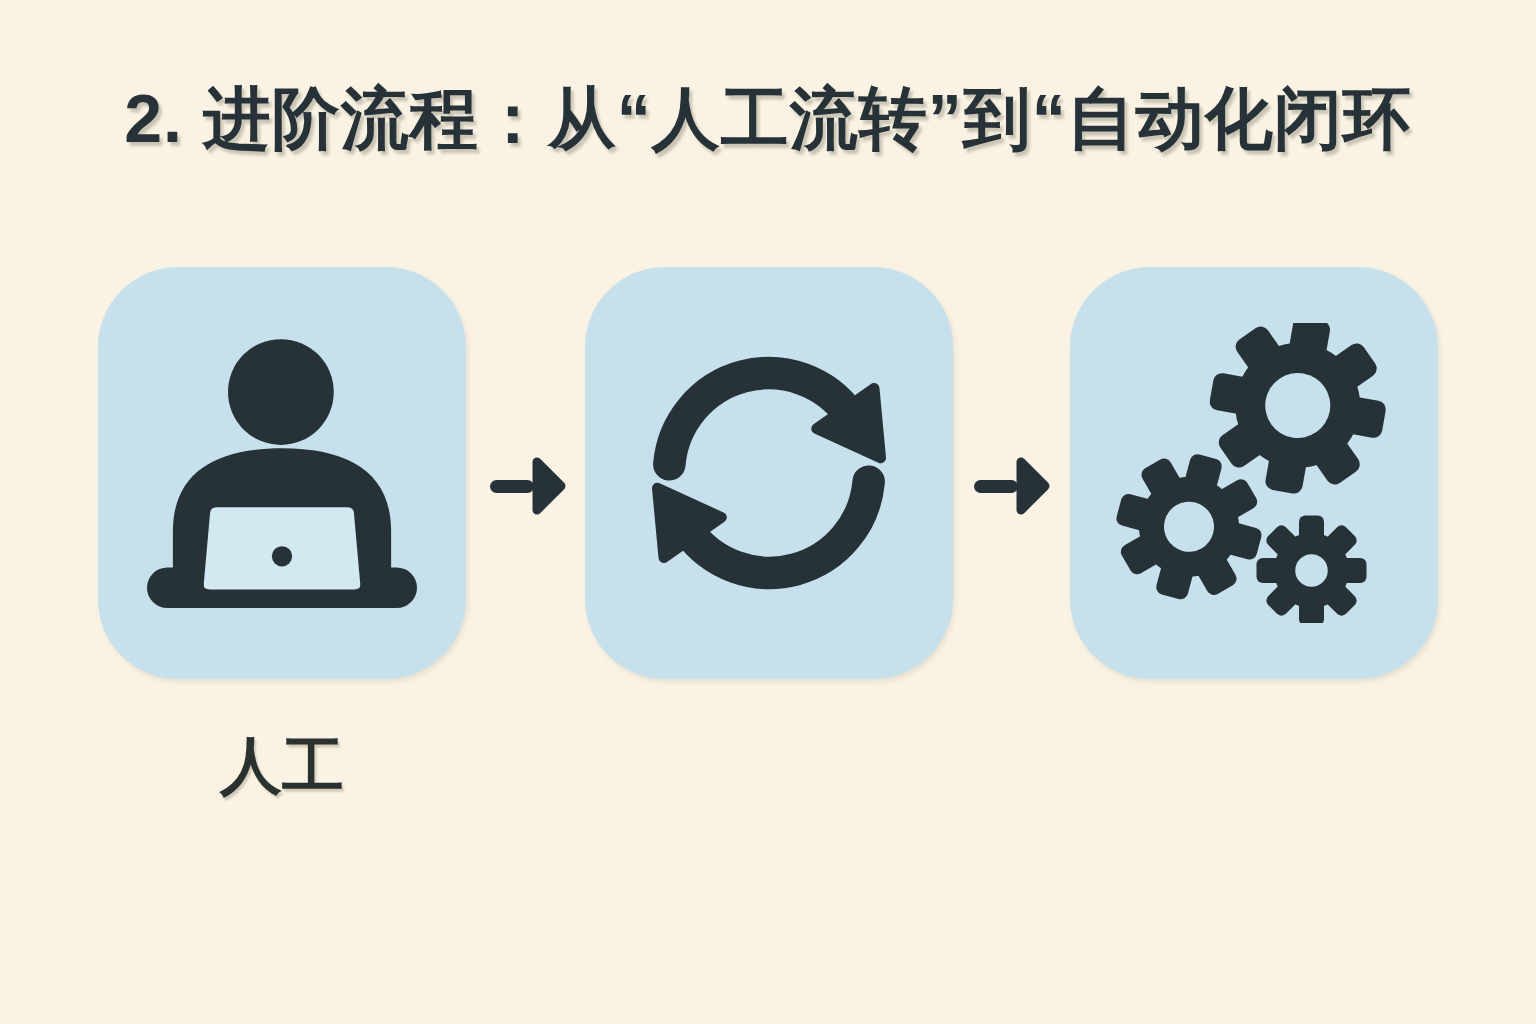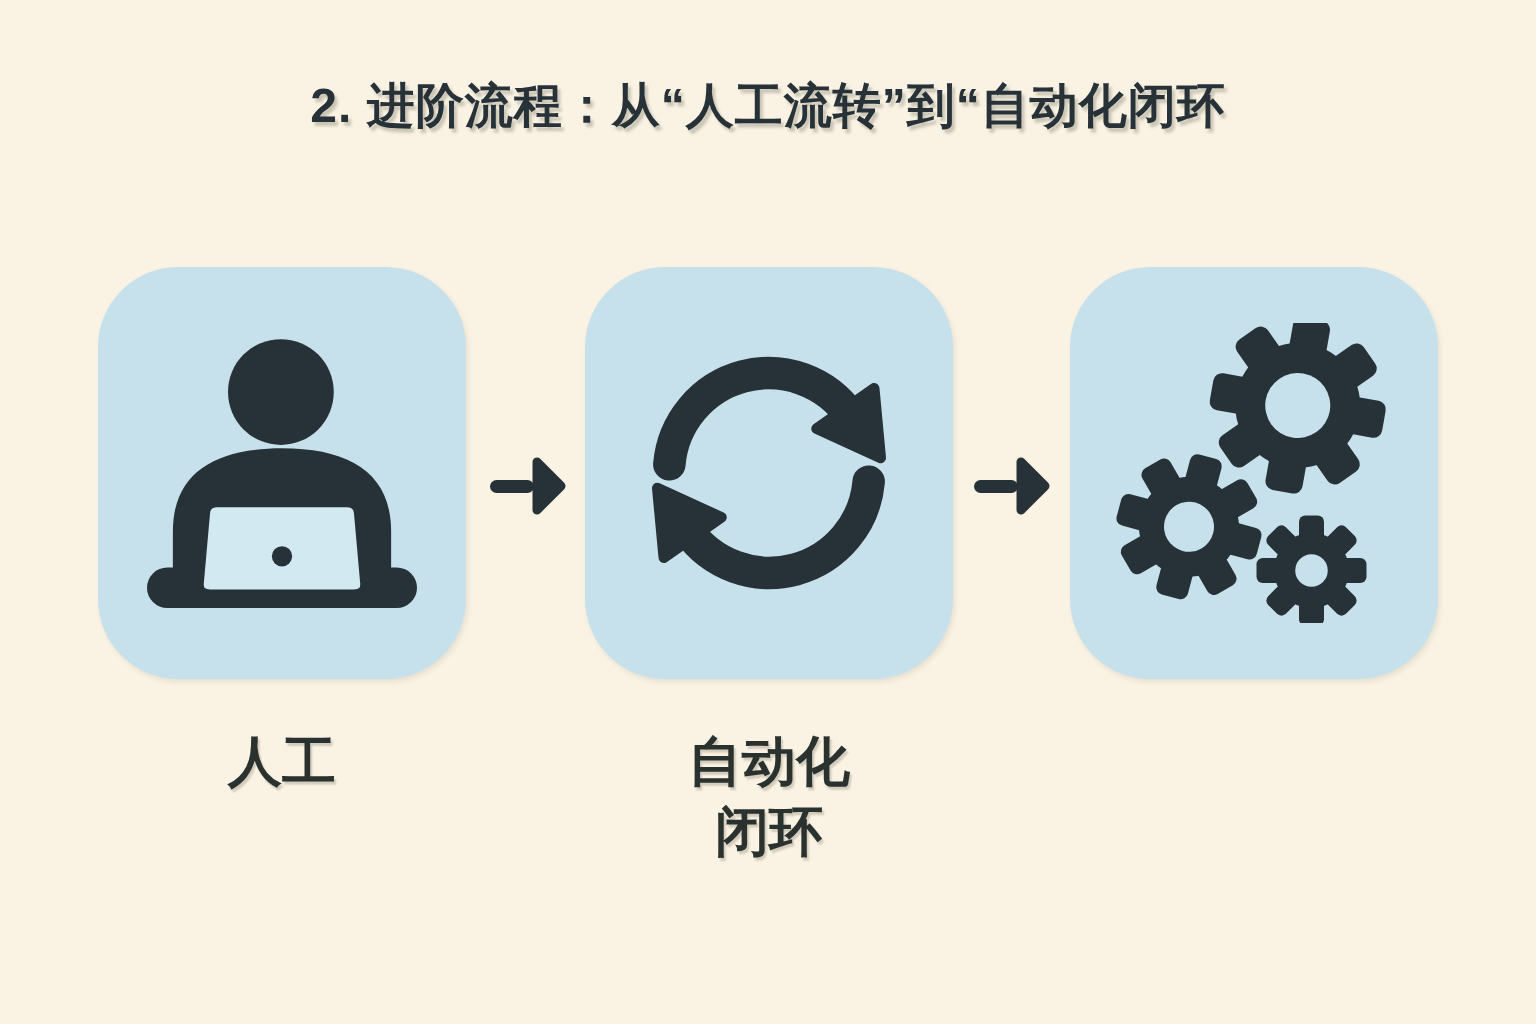--- a/index.html
+++ b/index.html
@@ -7,21 +7,21 @@
     position:relative;
     width:1536px;height:1024px;
     background:#faf3e4;
     font-family:"Liberation Sans",sans-serif;
     overflow:hidden;
   }
   .title{
     position:absolute;
     left:0;right:0;top:74px;
     text-align:center;
-    font-size:48px;
+    font-size:68px;
     font-weight:bold;
     letter-spacing:1px;
     color:#263238;
     text-shadow:3px 4px 3px rgba(90,85,65,0.30);
     white-space:nowrap;
   }
   .card{
     position:absolute;
     top:267px;
     width:368px;height:412px;
@@ -38,21 +38,21 @@
     top:450px;
     width:82px;height:72px;
   }
   #connector-1{left:487px;}
   #connector-2{left:971px;}
   .step-label{
     position:absolute;
     top:726px;
     width:368px;
     text-align:center;
-    font-size:54px;
+    font-size:62px;
     font-weight:bold;
     line-height:1.3;
     color:#2a322f;
     text-shadow:2px 3px 2px rgba(90,85,65,0.25);
   }
   #label-1{left:98px;}
   #label-2{left:585px;}
   svg{display:block;}
 </style>
 </head>
@@ -145,18 +145,14 @@
           <circle r="30"></circle>
           <circle r="13" fill="#c6e1eb"></circle>
         </g>
       </svg>
     </span>
   </div>
 
   <div class="step-label" id="label-1">
     <div>人工</div>
   </div>
-  <div class="step-label" id="label-2">
-    <div>自动化</div>
-    <div>闭环</div>
-  </div>
 
 </div>
 
 </body></html>

